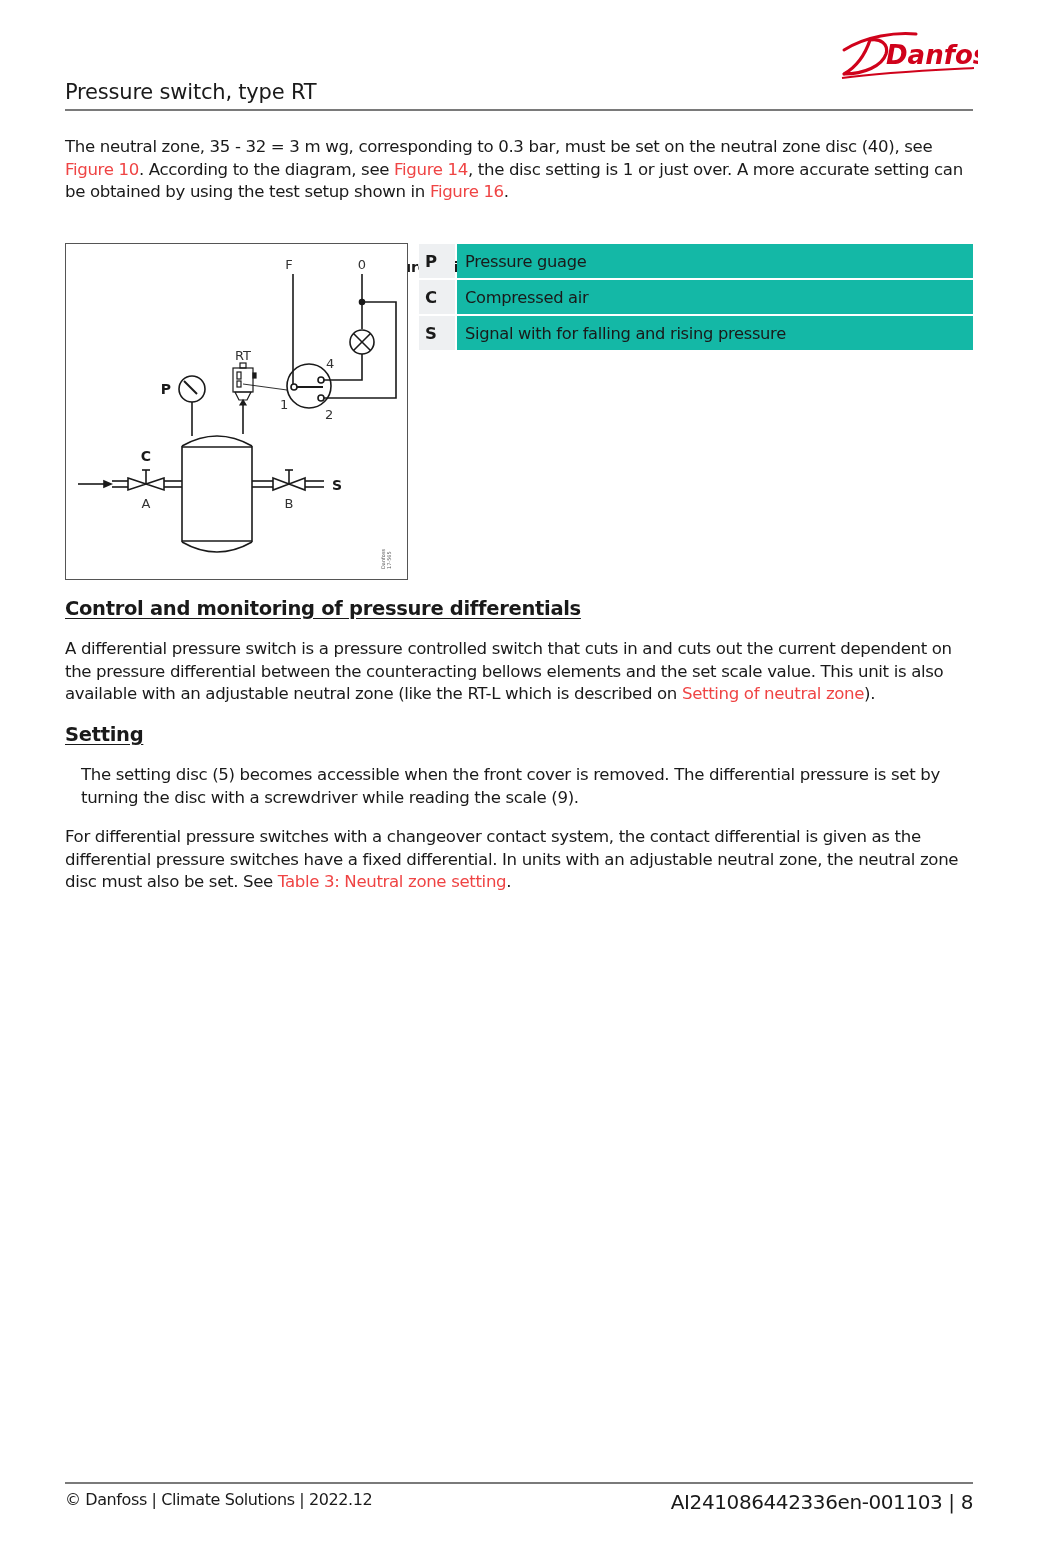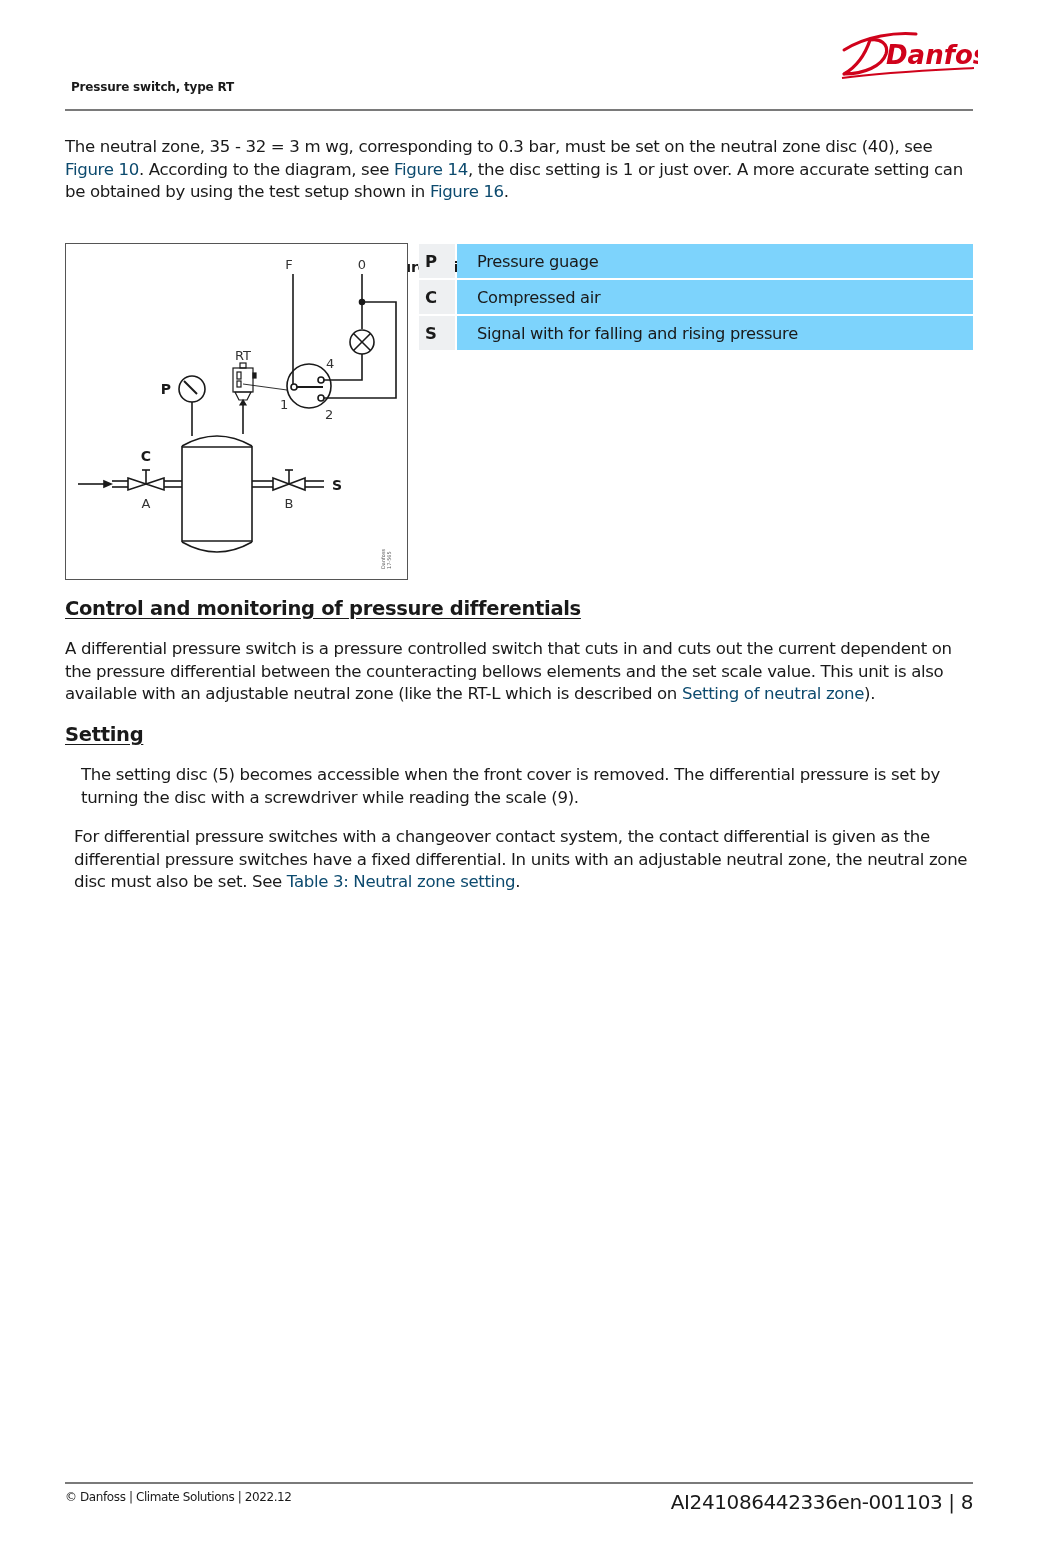--- a/index.html
+++ b/index.html
@@ -3,58 +3,58 @@
 <meta charset="utf-8">
 <style>
   html, body { margin: 0; padding: 0; background: #ffffff; }
   body {
     width: 1059px; height: 1547px; position: relative; overflow: hidden;
     font-family: "DejaVu Sans", "Liberation Sans", sans-serif;
     color: #1a1a1a;
   }
   .logo { position: absolute; left: 836px; top: 22px; width: 142px; height: 60px; }
   .doc-title {
-    position: absolute; left: 71px; top: 80px;
-    font-size: 12px; font-weight: bold; letter-spacing: -0.2px;
+    position: absolute; left: 65px; top: 80px;
+    font-size: 21px; font-weight: normal; letter-spacing: -0.2px;
   }
   .header-rule { position: absolute; left: 65px; top: 109px; width: 908px; height: 1.5px; background: #7a7a7a; }
   .para {
     position: absolute; left: 65px; width: 912px;
     font-size: 16.6px; line-height: 22.7px; letter-spacing: -0.35px; margin: 0;
   }
-  .link { color: #0c4a6e; cursor: pointer; }
+  .link { color: #ef4444; cursor: pointer; }
   .fig-caption {
     position: absolute; left: 65px; top: 222px;
     font-size: 14.6px; font-weight: bold; letter-spacing: -0.3px; margin-top: 36px;
   }
   .figure-box {
     position: absolute; left: 65px; top: 243px; width: 343px; height: 337px;
     border: 1.3px solid #555; box-sizing: border-box; background: #fff;
   }
   .figure-box svg { position: absolute; left: 0; top: 0; }
   .legend {
     position: absolute; left: 419px; top: 244px; width: 554px;
     border-collapse: separate; border-spacing: 0;
   }
   .legend-row { display: flex; height: 34px; margin-bottom: 2px; }
   .legend-key {
     width: 36px; background: #eef0f2; font-weight: bold; font-size: 16.5px;
     display: flex; align-items: center; padding-left: 6px; box-sizing: border-box;
     margin-right: 2px;
   }
   .legend-val {
-    flex: 1; background: #7dd3fc; font-size: 16.3px; letter-spacing: -0.3px;
-    display: flex; align-items: center; padding-left: 20px;
+    flex: 1; background: #14b8a6; font-size: 16.3px; letter-spacing: -0.3px;
+    display: flex; align-items: center; padding-left: 8px;
   }
   .h2 {
     position: absolute; left: 65px; font-size: 19.5px; font-weight: bold;
     text-decoration: underline; text-underline-offset: 3px; letter-spacing: -0.3px;
   }
   .footer-rule { position: absolute; left: 65px; top: 1482px; width: 908px; height: 1.5px; background: #7a7a7a; }
-  .footer-left { position: absolute; left: 65px; top: 1490px; font-size: 12px; letter-spacing: -0.4px; }
+  .footer-left { position: absolute; left: 65px; top: 1490px; font-size: 16px; letter-spacing: -0.4px; }
   .footer-right { position: absolute; right: 86px; top: 1490px; font-size: 20px; letter-spacing: -0.4px; }
   svg text { font-family: "DejaVu Sans", sans-serif; }
 </style>
 </head>
 <body>
 
 <svg class="logo" viewBox="0 0 142 60">
   <path d="M8 28 C 30 14, 60 10, 80 12" stroke="#d0021b" stroke-width="3" fill="none" stroke-linecap="round"></path>
   <path d="M34 18 C 30 30, 22 44, 8 52 M8 52 C 28 52, 46 44, 50 32 C 53 22, 44 16, 34 18" stroke="#d0021b" stroke-width="3.2" fill="none" stroke-linecap="round"></path>
   <text x="50" y="42" fill="#d0021b" font-size="26" font-style="italic" font-weight="bold" font-family="DejaVu Serif, serif">Danfoss</text>
@@ -176,17 +176,17 @@
     <div class="legend-key">S</div>
     <div class="legend-val">Signal with for falling and rising pressure</div>
   </div>
 </div>
 
 <div class="h2" style="top:597px;">Control and monitoring of pressure differentials</div>
 <p class="para" style="top:638px;"><span>A differential pressure switch is a pressure controlled switch that cuts in and cuts out the current dependent on the pressure differential between the counteracting bellows elements and the set scale value. This unit is also available with an adjustable neutral zone (like the RT-L which is described on </span><span class="link">Setting of neutral zone</span><span>).</span></p>
 
 <div class="h2" style="top:723px;">Setting</div>
 <p class="para" style="top:764px;margin-left:16px;">The setting disc (5) becomes accessible when the front cover is removed. The differential pressure is set by turning the disc with a screwdriver while reading the scale (9).</p>
-<p class="para" style="top:826px;margin-left:9px;"><span>For differential pressure switches with a changeover contact system, the contact differential is given as the differential pressure switches have a fixed differential. In units with an adjustable neutral zone, the neutral zone disc must also be set. See </span><span class="link">Table 3: Neutral zone setting</span><span>.</span></p>
+<p class="para" style="top:826px;"><span>For differential pressure switches with a changeover contact system, the contact differential is given as the differential pressure switches have a fixed differential. In units with an adjustable neutral zone, the neutral zone disc must also be set. See </span><span class="link">Table 3: Neutral zone setting</span><span>.</span></p>
 
 <div class="footer-rule"></div>
 <div class="footer-left">© Danfoss | Climate Solutions | 2022.12</div>
 <div class="footer-right">AI241086442336en-001103 | 8</div>
 
 </body></html>

